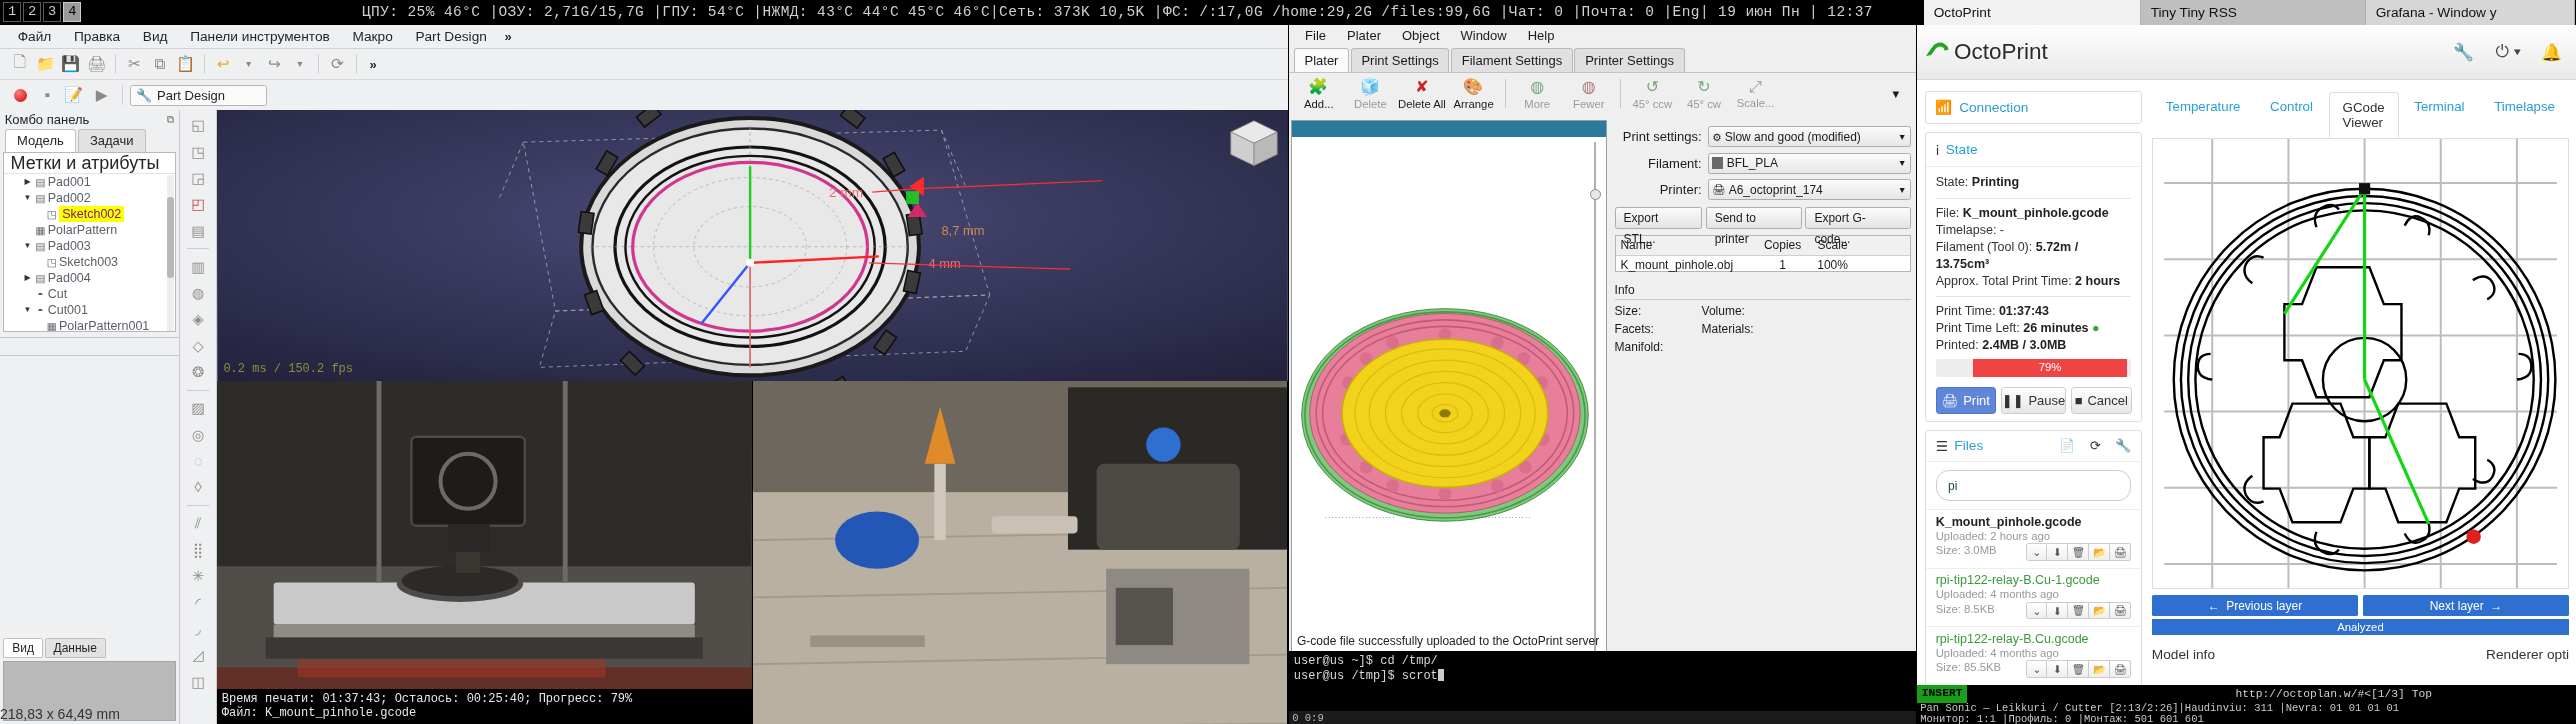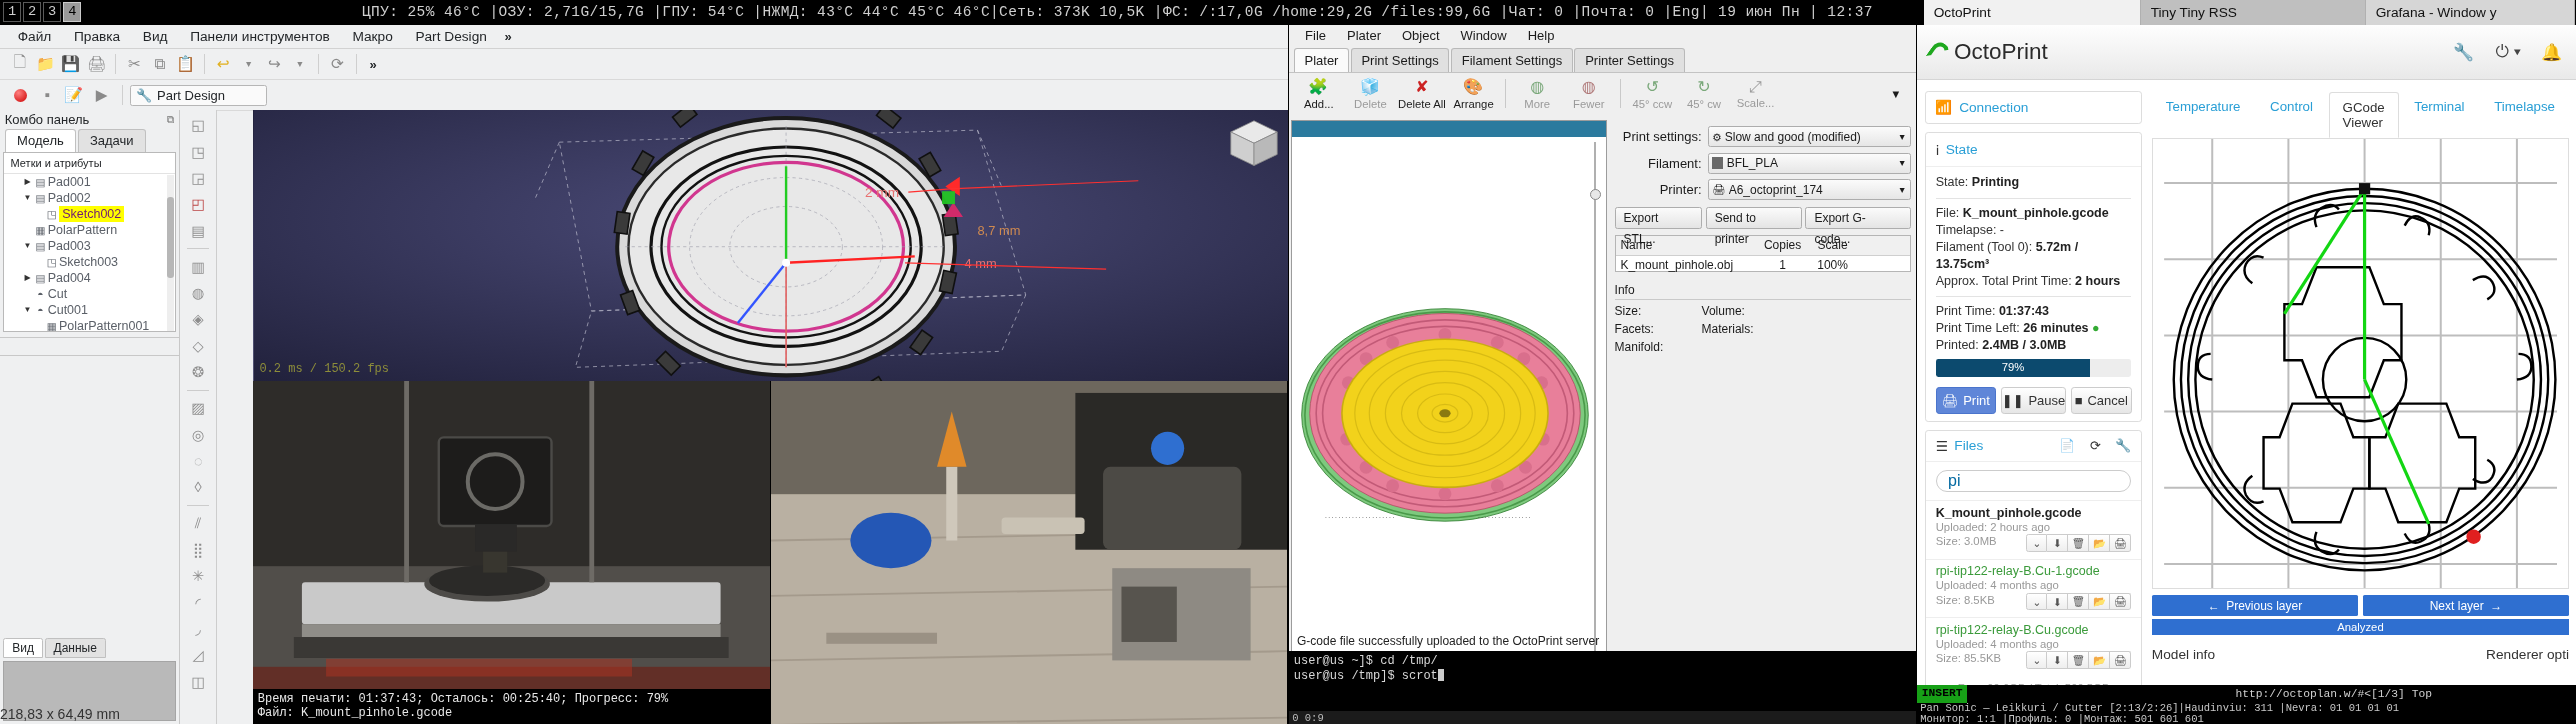--- a/index.html
+++ b/index.html
@@ -49,21 +49,21 @@
     background:#eff0f1; }
   .combo-title { height:19.3px; line-height:19.3px; font-size:13px; padding-left:4.8px;
     display:flex; justify-content:space-between; align-items:center; padding-right:4.8px; }
   .fc-tabs { display:flex; height:22.5px; padding-left:4.8px; }
   .fc-tab { padding:0 11.3px; height:22.5px; line-height:22px; font-size:13px;
     border:0.8px solid #c0c0c0; border-bottom:none; background:#e2e2e2;
     border-radius:3.2px 3.2px 0 0; margin-right:1.6px; }
   .fc-tab.active { background:#fff; }
   .tree { flex:0 0 180px; border:0.8px solid #b9b9b9; background:#fff; margin:0 3.2px;
     overflow:hidden; position:relative; height:190px; }
-  .tree-hd { height:21px; line-height:21px; font-size:11px; padding-left:6.4px;
+  .tree-hd { height:21px; line-height:21px; font-size:18px; padding-left:6.4px;
     background:#fff; border-bottom:0.8px solid #e3e3e3; }
   .tree-rows { font-size:12.5px; color:#5b6068; }
   .trow { height:16px; line-height:16px; display:flex; align-items:center; white-space:nowrap; }
   .trow .arw { width:11.3px; text-align:center; font-size:8px; color:#333; }
   .trow .ic { width:14.5px; text-align:center; font-size:10.5px; }
   .trow.sel .lbl { background:#ffff00; color:#701a75; padding:0 3.2px; }
   .tree-scroll { position:absolute; right:0.8px; top:22px; width:7.2px; height:161px;
     background:#eee; }
   .tree-thumb { position:absolute; right:0.8px; top:44px; width:7.2px; height:81px;
     background:#b7b7b7; border-radius:3.2px; }
@@ -77,21 +77,21 @@
   .fc-btab.active { background:#fff; }
   .gray-pane { margin:1.6px 3.2px 3.2px 3.2px; height:60px; background:#b9b9b9; border:0.8px solid #a5a5a5; }
   .fc-statusline { position:absolute; left:0; bottom:0; width:180px; height:17.7px;
     font-size:14px; line-height:17.7px; text-align:left; padding-right:8px; color:#333; }
 
   .fc-vtoolbar { width:37px; border-right:0.8px solid #cdcdcd; display:flex;
     flex-direction:column; align-items:center; padding-top:3.2px; gap:2.4px; background:#eff0f1;}
   .vt-ico { width:24px;height:24px; display:flex; align-items:center; justify-content:center;
     font-size:14.5px; color:#8d8d8d; }
 
-  .fc-right { flex:1; position:relative;margin-left:36px; }
+  .fc-right { flex:1; position:relative; }
 
   
   .view3d { position:absolute; left:0; top:0; right:0; height:271px;
     background:linear-gradient(#1f1f38 0%, #3c3c63 55%, #6a6a8c 100%);
     overflow:hidden; }
   .view3d .hud { position:absolute; left:6.4px; bottom:4.8px; color:#8d8d3a;
     font-size:12px; font-family:"Liberation Mono", monospace; }
   .view3d .nav { position:absolute; right:6.4px; top:6.4px; width:56px; height:56px; }
 
   
@@ -189,32 +189,32 @@
   .oc-side { width:233px; }
   .card { border:0.8px solid #ddd; border-radius:3.2px; margin-bottom:8px; background:#fff; }
   .card-h { padding:7.2px 9.7px; font-size:13.7px; color:#2a9fd6; display:flex; align-items:center;
     gap:6.4px; border-bottom:0.8px solid #eee; }
   .card-h.nb { border-bottom:none; }
   .card-b { padding:7.2px 9.7px; font-size:12.5px; line-height:17px; }
   .card-b b { color:#222; }
   .hr { height:0.8px; background:#e3e3e3; margin:6.4px 0; }
   .progress { height:17.7px; border-radius:2.4px; background:#ededed; overflow:hidden;
     position:relative; margin-top:4.8px; }
-  .progress .bar { height:100%; background:#0c4a6e; color:#fff; font-size:11.3px;
-    text-align:center; line-height:17.7px; }
+  .progress .bar { height:100%; background:#ef4444; color:#fff; font-size:11.3px;
+    text-align:center; line-height:17.7px;margin-left:37px; }
   .btnrow { display:flex; gap:4.8px; margin-top:9.7px; }
   .ob { flex:1; height:27px; border:0.8px solid #ccc; border-radius:3.2px;
     background:linear-gradient(#fff,#e6e6e6); font-size:13px; display:flex;
     align-items:center; justify-content:center; gap:4.8px; }
   .ob.primary { background:#5f86d8; border-color:#4a74cc; color:#fff; }
   .files-h { display:flex; align-items:center; padding:7.2px 9.7px; font-size:13.7px;
     color:#2a9fd6; gap:6.4px; border-bottom:0.8px solid #eee; }
   .files-h .sp { margin-left:auto; display:flex; gap:14.5px; color:#333; font-size:13px; }
-  .search-pill { margin:8px 9.7px; height:22px; border:0.8px solid #ccc; border-radius:13px;
-    display:flex; align-items:center; padding:0 11.3px; font-size:16px; color:#0369a1; }
+  .search-pill { margin:8px 9.7px; height:31px; border:0.8px solid #ccc; border-radius:13px;
+    display:flex; align-items:center; padding:0 11.3px; font-size:12px; color:#14532d; }
   .filerow { padding:4.8px 9.7px 6.4px 9.7px; border-top:0.8px solid #eee; }
   .filerow .fn { font-size:12.5px; color:#3a9a3a; }
   .filerow .fn.cur { color:#222; font-weight:bold; }
   .filerow .meta { color:#999; font-size:11.3px; line-height:14.5px; }
   .filerow .actions { display:flex; justify-content:flex-end; gap:0; margin-top:-14.5px; }
   .fbtn { width:21px; height:17.7px; border:0.8px solid #ccc; border-left:none;
     background:linear-gradient(#fff,#eee); font-size:10.5px; display:flex;
     align-items:center; justify-content:center; color:#555; }
   .fbtn:first-child { border-left:0.8px solid #ccc; border-radius:2.4px 0 0 2.4px; }
   .fbtn:last-child { border-radius:0 2.4px 2.4px 0; }

